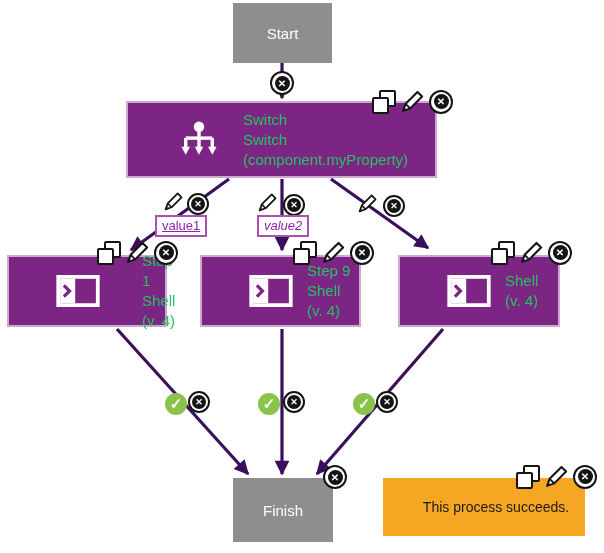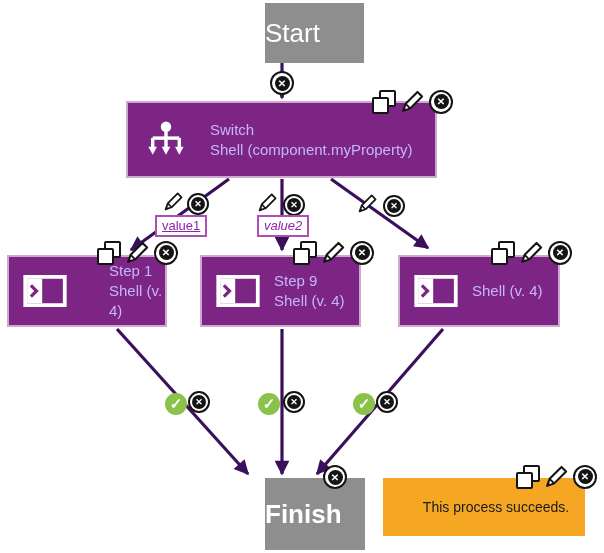--- a/index.html
+++ b/index.html
@@ -6,22 +6,22 @@
   .canvas{
     position:relative;width:604px;height:553px;
     background:var(--canvasBg,#ffffff);
     font-family:"Liberation Sans",sans-serif;
     overflow:hidden;
   }
   .edges{position:absolute;left:0;top:0;width:604px;height:553px;pointer-events:none;}
   .edges path.edge{stroke:var(--edge,#3a0f5c);stroke-width:3.2;fill:none;pointer-events:stroke;}
 
   .node{position:absolute;box-sizing:border-box;display:flex;align-items:center;}
-  .node.gray{background:var(--gray,#8e8e8e);color:#fff;justify-content:flex-start;font-size:26px;margin-left:32px;}
-  .node.purple{background:var(--purple,#7d2584);border:2px solid var(--purpleBorder,#cfa8d2);color:#c4b5fd;}
+  .node.gray{background:var(--gray,#8e8e8e);color:#fff;justify-content:center;font-size:15px;}
+  .node.purple{background:var(--purple,#7d2584);border:2px solid var(--purpleBorder,#cfa8d2);color:#22c55e;padding-left:33px;}
   .node .nodetext{display:flex;flex-direction:column;font-size:15px;line-height:20px;}
   .node.note{background:var(--noteBg,#f5a623);color:var(--noteText,#1a1a1a);justify-content:center;font-size:14px;}
 
   .sw-icon{margin-left:18px;width:40px;height:38px;flex:0 0 auto;}
   .sw-icon svg{width:40px;height:38px;display:block;}
   .swl{stroke:#fff;stroke-width:3.6;fill:none;}
   .switch-text{margin-left:24px;}
 
   .term-icon{margin-left:14px;width:44px;height:32px;flex:0 0 auto;}
   .term-icon svg{width:44px;height:32px;display:block;}
@@ -98,21 +98,21 @@
         <path class="swl" d="M21 11 L21 18"></path>
         <path class="swl" d="M7 18 L35 18"></path>
         <path class="swl" d="M7 18 L7 28 M21 18 L21 28 M35 18 L35 28"></path>
         <path d="M2.5 27 L11.5 27 L7 35.5 Z" fill="#fff"></path>
         <path d="M16.5 27 L25.5 27 L21 35.5 Z" fill="#fff"></path>
         <path d="M30.5 27 L39.5 27 L35 35.5 Z" fill="#fff"></path>
       </svg>
     </span>
     <span class="nodetext switch-text">
       <span>Switch</span>
-      <span>Shell (component.myProperty)</span>
+      <span>Switch (component.myProperty)</span>
     </span>
   </div>
 
   <div class="icon-row" style="left:372px;top:89px;">
     <span class="ic-copy">
         <i class="back"></i>
         <i class="front"></i>
       </span>
     <span class="ic-pencil">
       <svg viewBox="0 0 24 24">
@@ -258,21 +258,21 @@
   <span class="ic-check" style="left:258px;top:393px;">✓</span>
   <span class="ic-x small abs" style="left:283px;top:391px;">
     <span class="dot">✕</span>
   </span>
 
   <span class="ic-check" style="left:353px;top:393px;">✓</span>
   <span class="ic-x small abs" style="left:376px;top:391px;">
     <span class="dot">✕</span>
   </span>
 
-  <div class="node gray" style="left:233px;top:478px;width:100px;height:72px;font-weight:bold;">
+  <div class="node gray" style="left:233px;top:478px;width:100px;height:64px;">
     <span>Finish</span>
   </div>
   <span class="ic-x abs" style="left:323px;top:465px;">
     <span class="dot">✕</span>
   </span>
 
   <div class="node note" style="left:383px;top:478px;width:202px;height:58px;padding-left:24px;">
     <span>This process succeeds.</span>
   </div>
   <div class="icon-row" style="left:516px;top:464px;">

